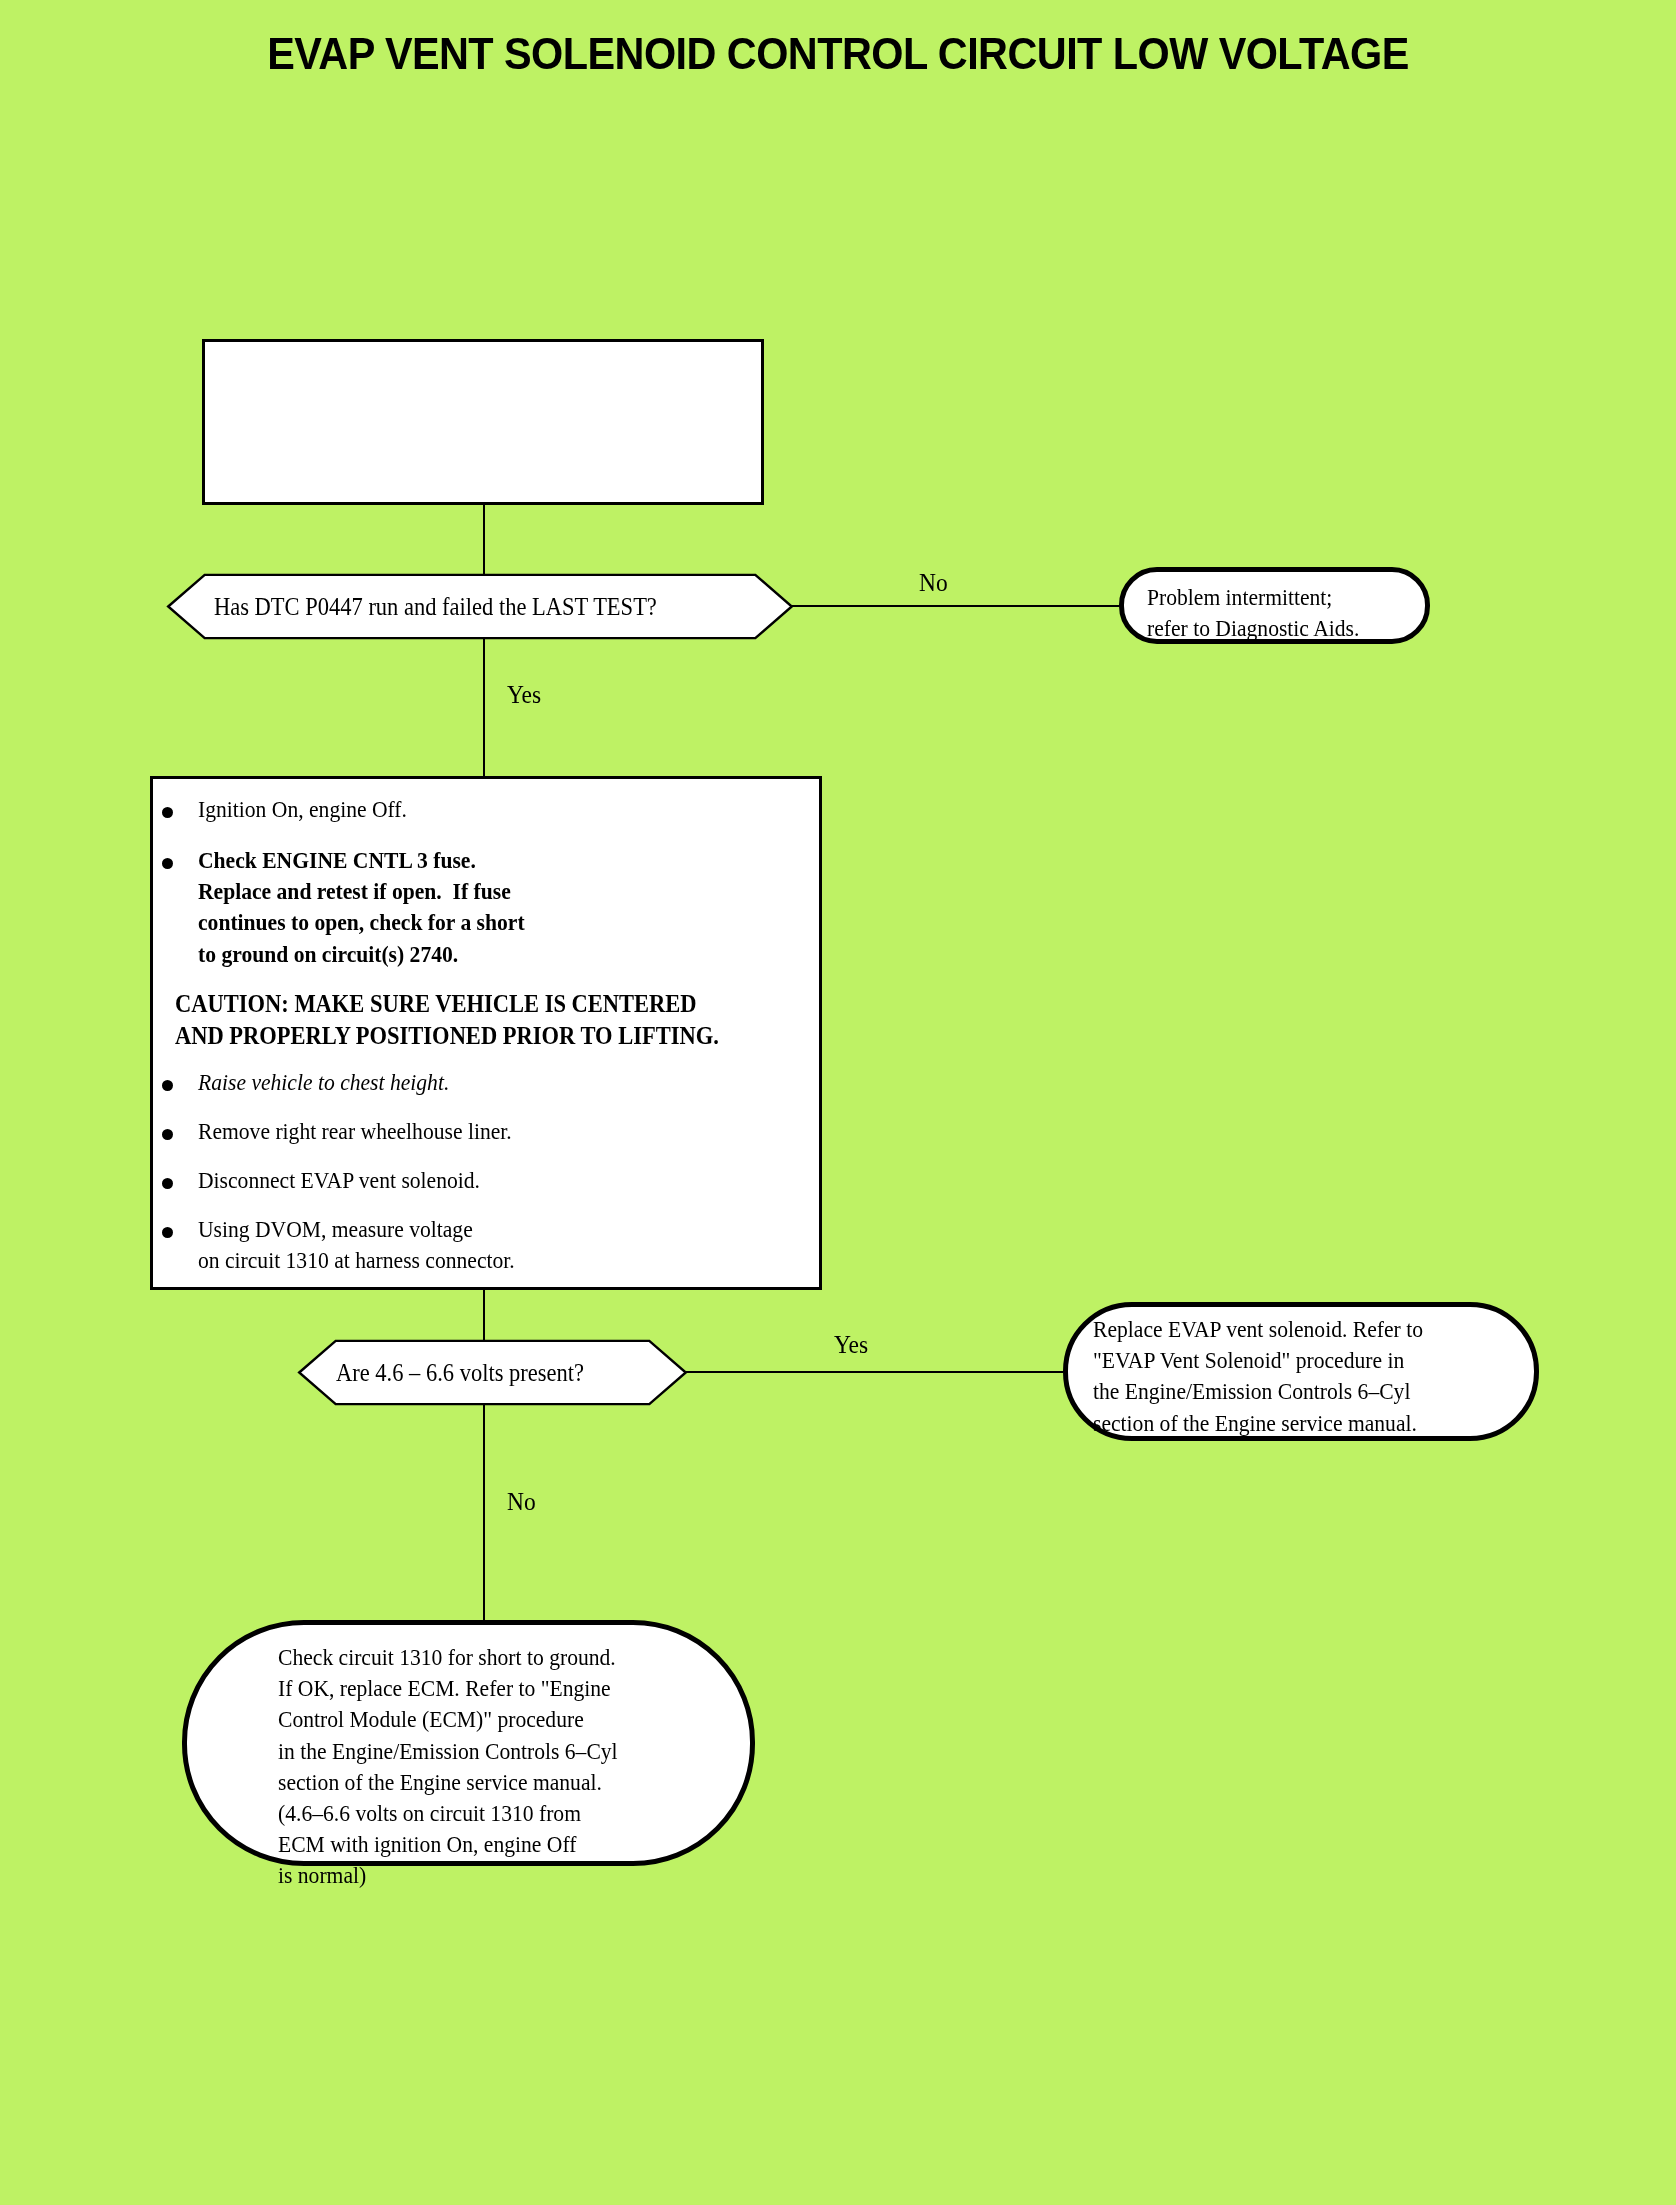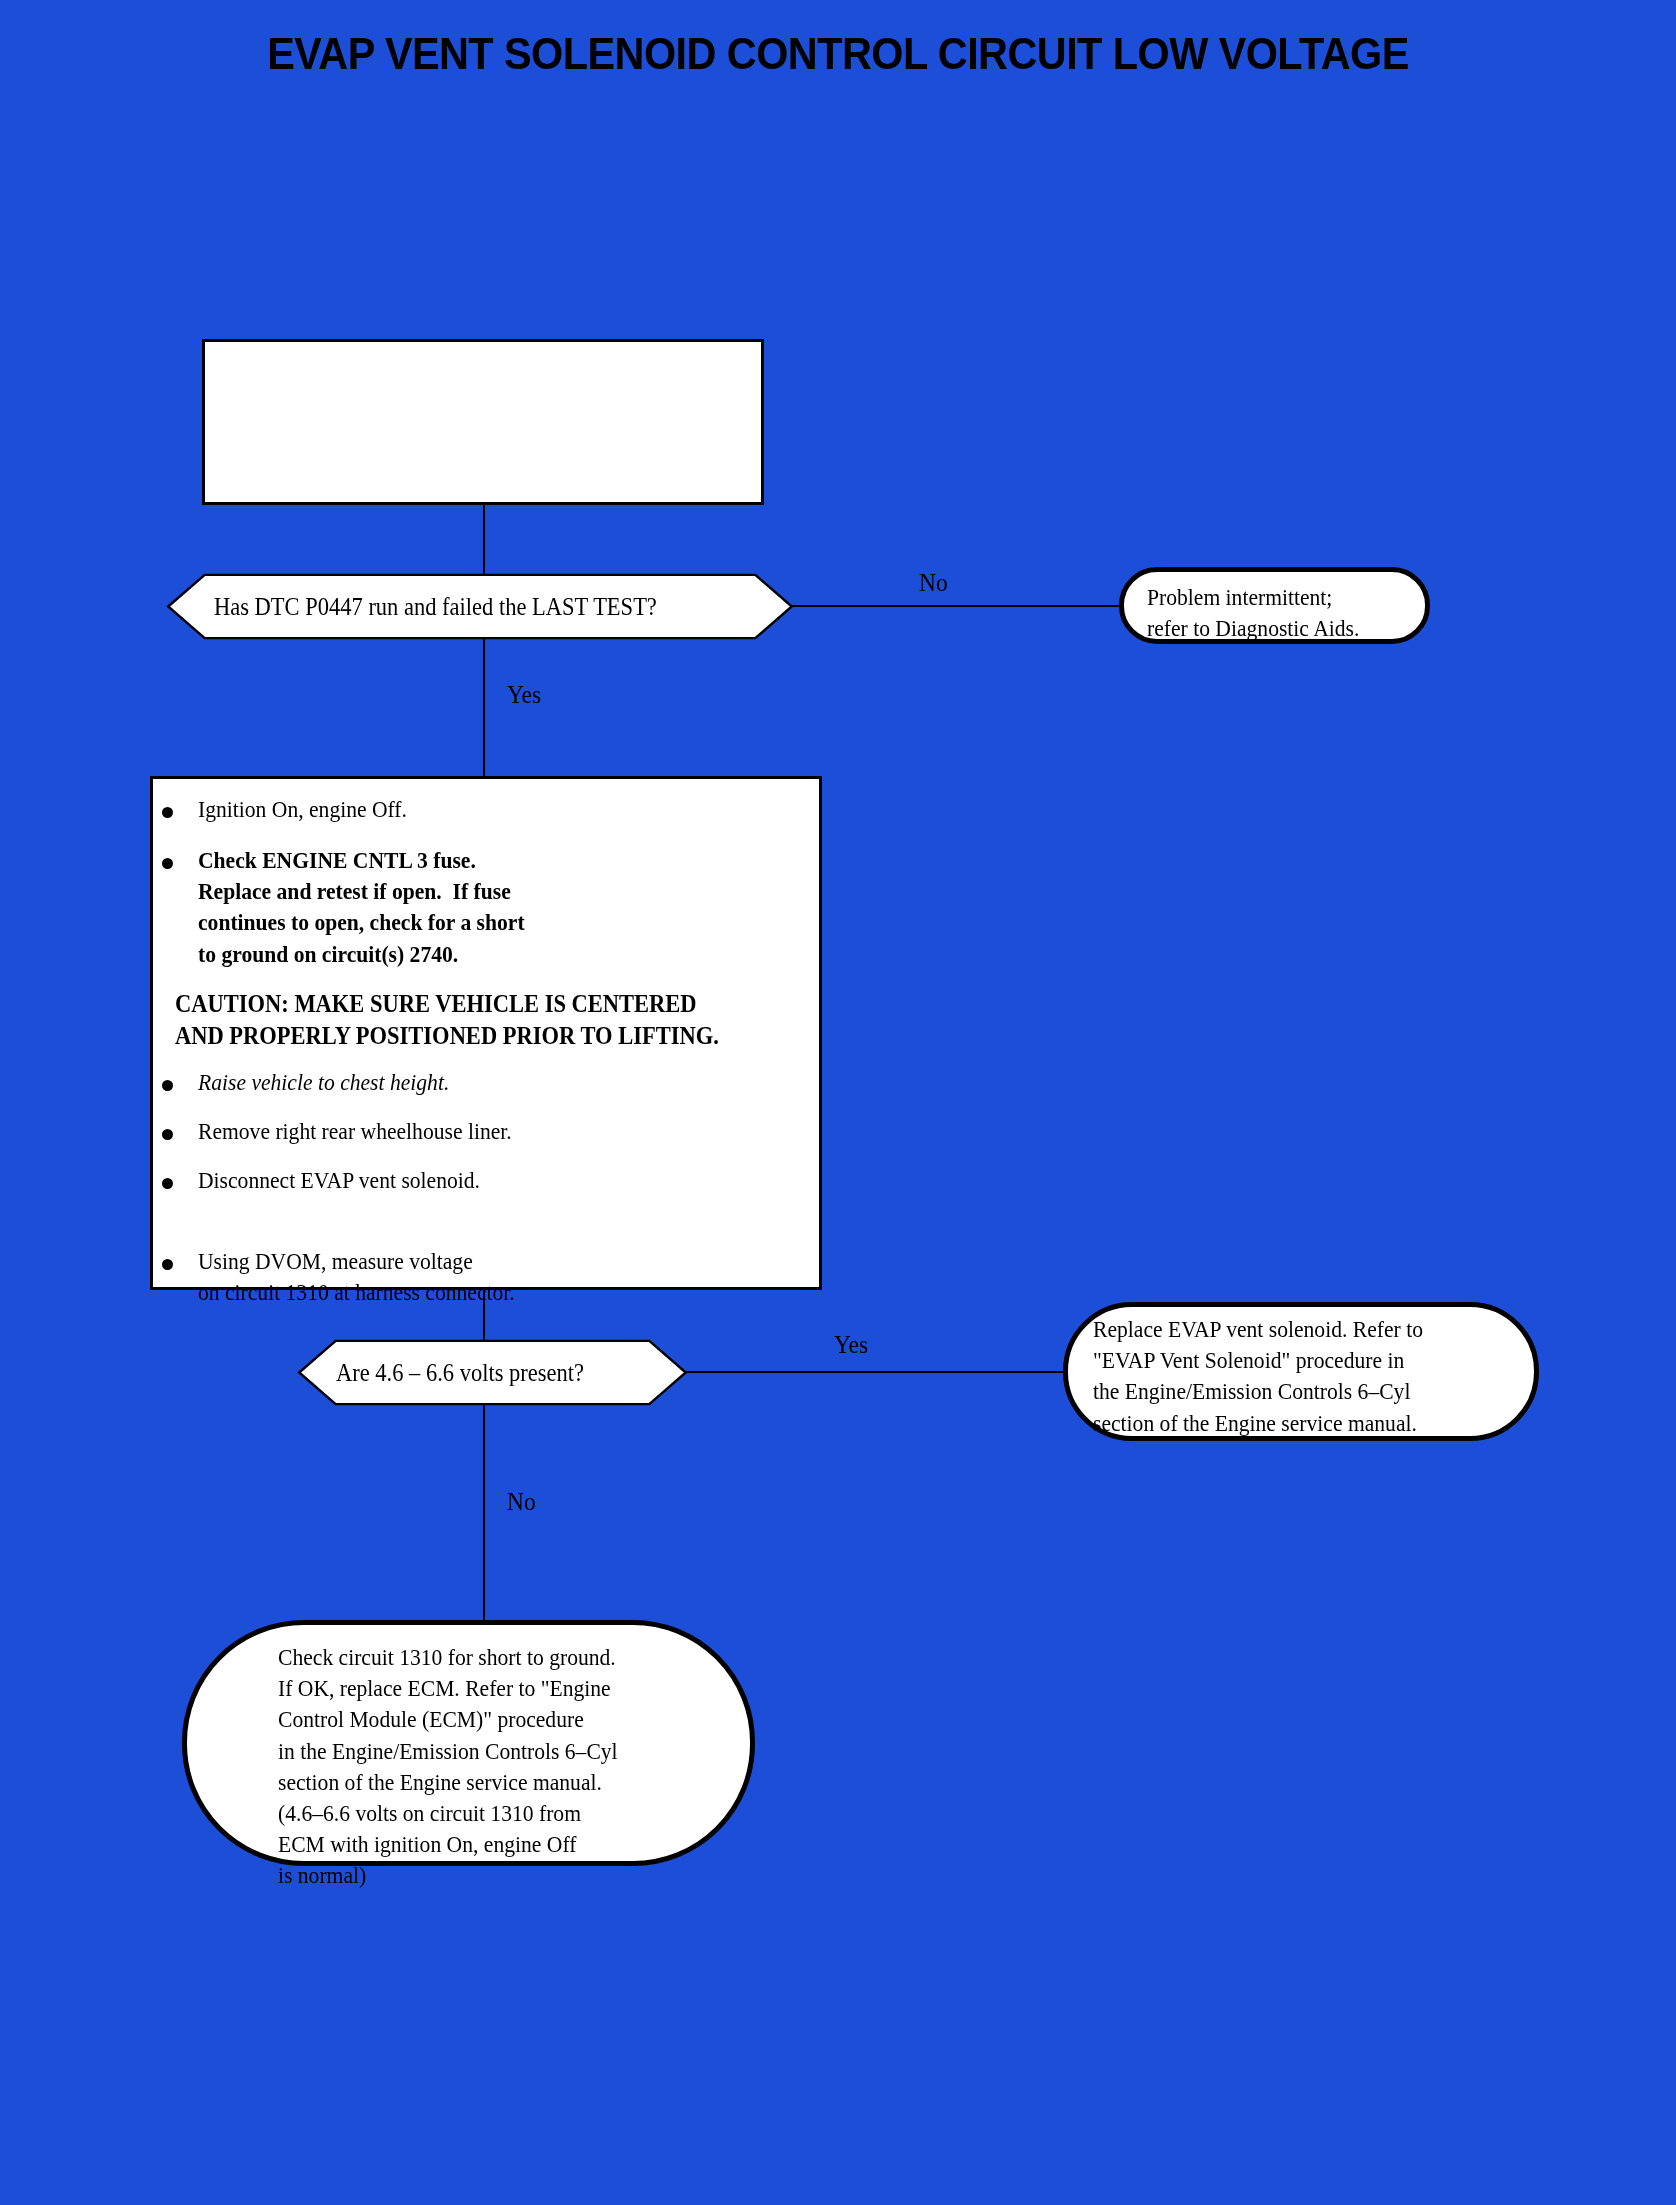--- a/index.html
+++ b/index.html
@@ -5,21 +5,21 @@
 <style>
   html, body {
     margin: 0;
     padding: 0;
     background: #ffffff;
   }
   #page {
     position: relative;
     width: 1676px;
     height: 2205px;
-    background: #1d4ed8;
+    background: #bef264;
     overflow: hidden;
     font-family: "Liberation Serif", "DejaVu Serif", serif;
     color: #000000;
   }
 
   
   #chart-title {
     position: absolute;
     left: 0;
     top: 28px;
@@ -182,21 +182,21 @@
     <span class="bullet-row" style="height:49px;">
       <span class="bullet-dot" style="top:13.4px;"></span>
       <span class="bullet-body">Remove right rear wheelhouse liner.</span>
     </span>
 
     <span class="bullet-row" style="height:49px;">
       <span class="bullet-dot" style="top:13.4px;"></span>
       <span class="bullet-body">Disconnect EVAP vent solenoid.</span>
     </span>
 
-    <span class="bullet-row" style="height:67px;margin-top:32px;">
+    <span class="bullet-row" style="height:67px;">
       <span class="bullet-dot" style="top:13.4px;"></span>
       <span class="bullet-body"><span>Using DVOM, measure voltage</span><br><span>on circuit 1310 at harness connector.</span></span>
     </span>
   </div>
 
   <div class="conn-v" style="left:483px; top:1290px; height:52px;"></div>
 
   <svg class="decision-shape" width="389" height="67" style="left:298px; top:1339px;" viewBox="0 0 640 110">
     <polygon points="2,55 62,3 578,3 638,55 578,107 62,107"></polygon>
   </svg>

